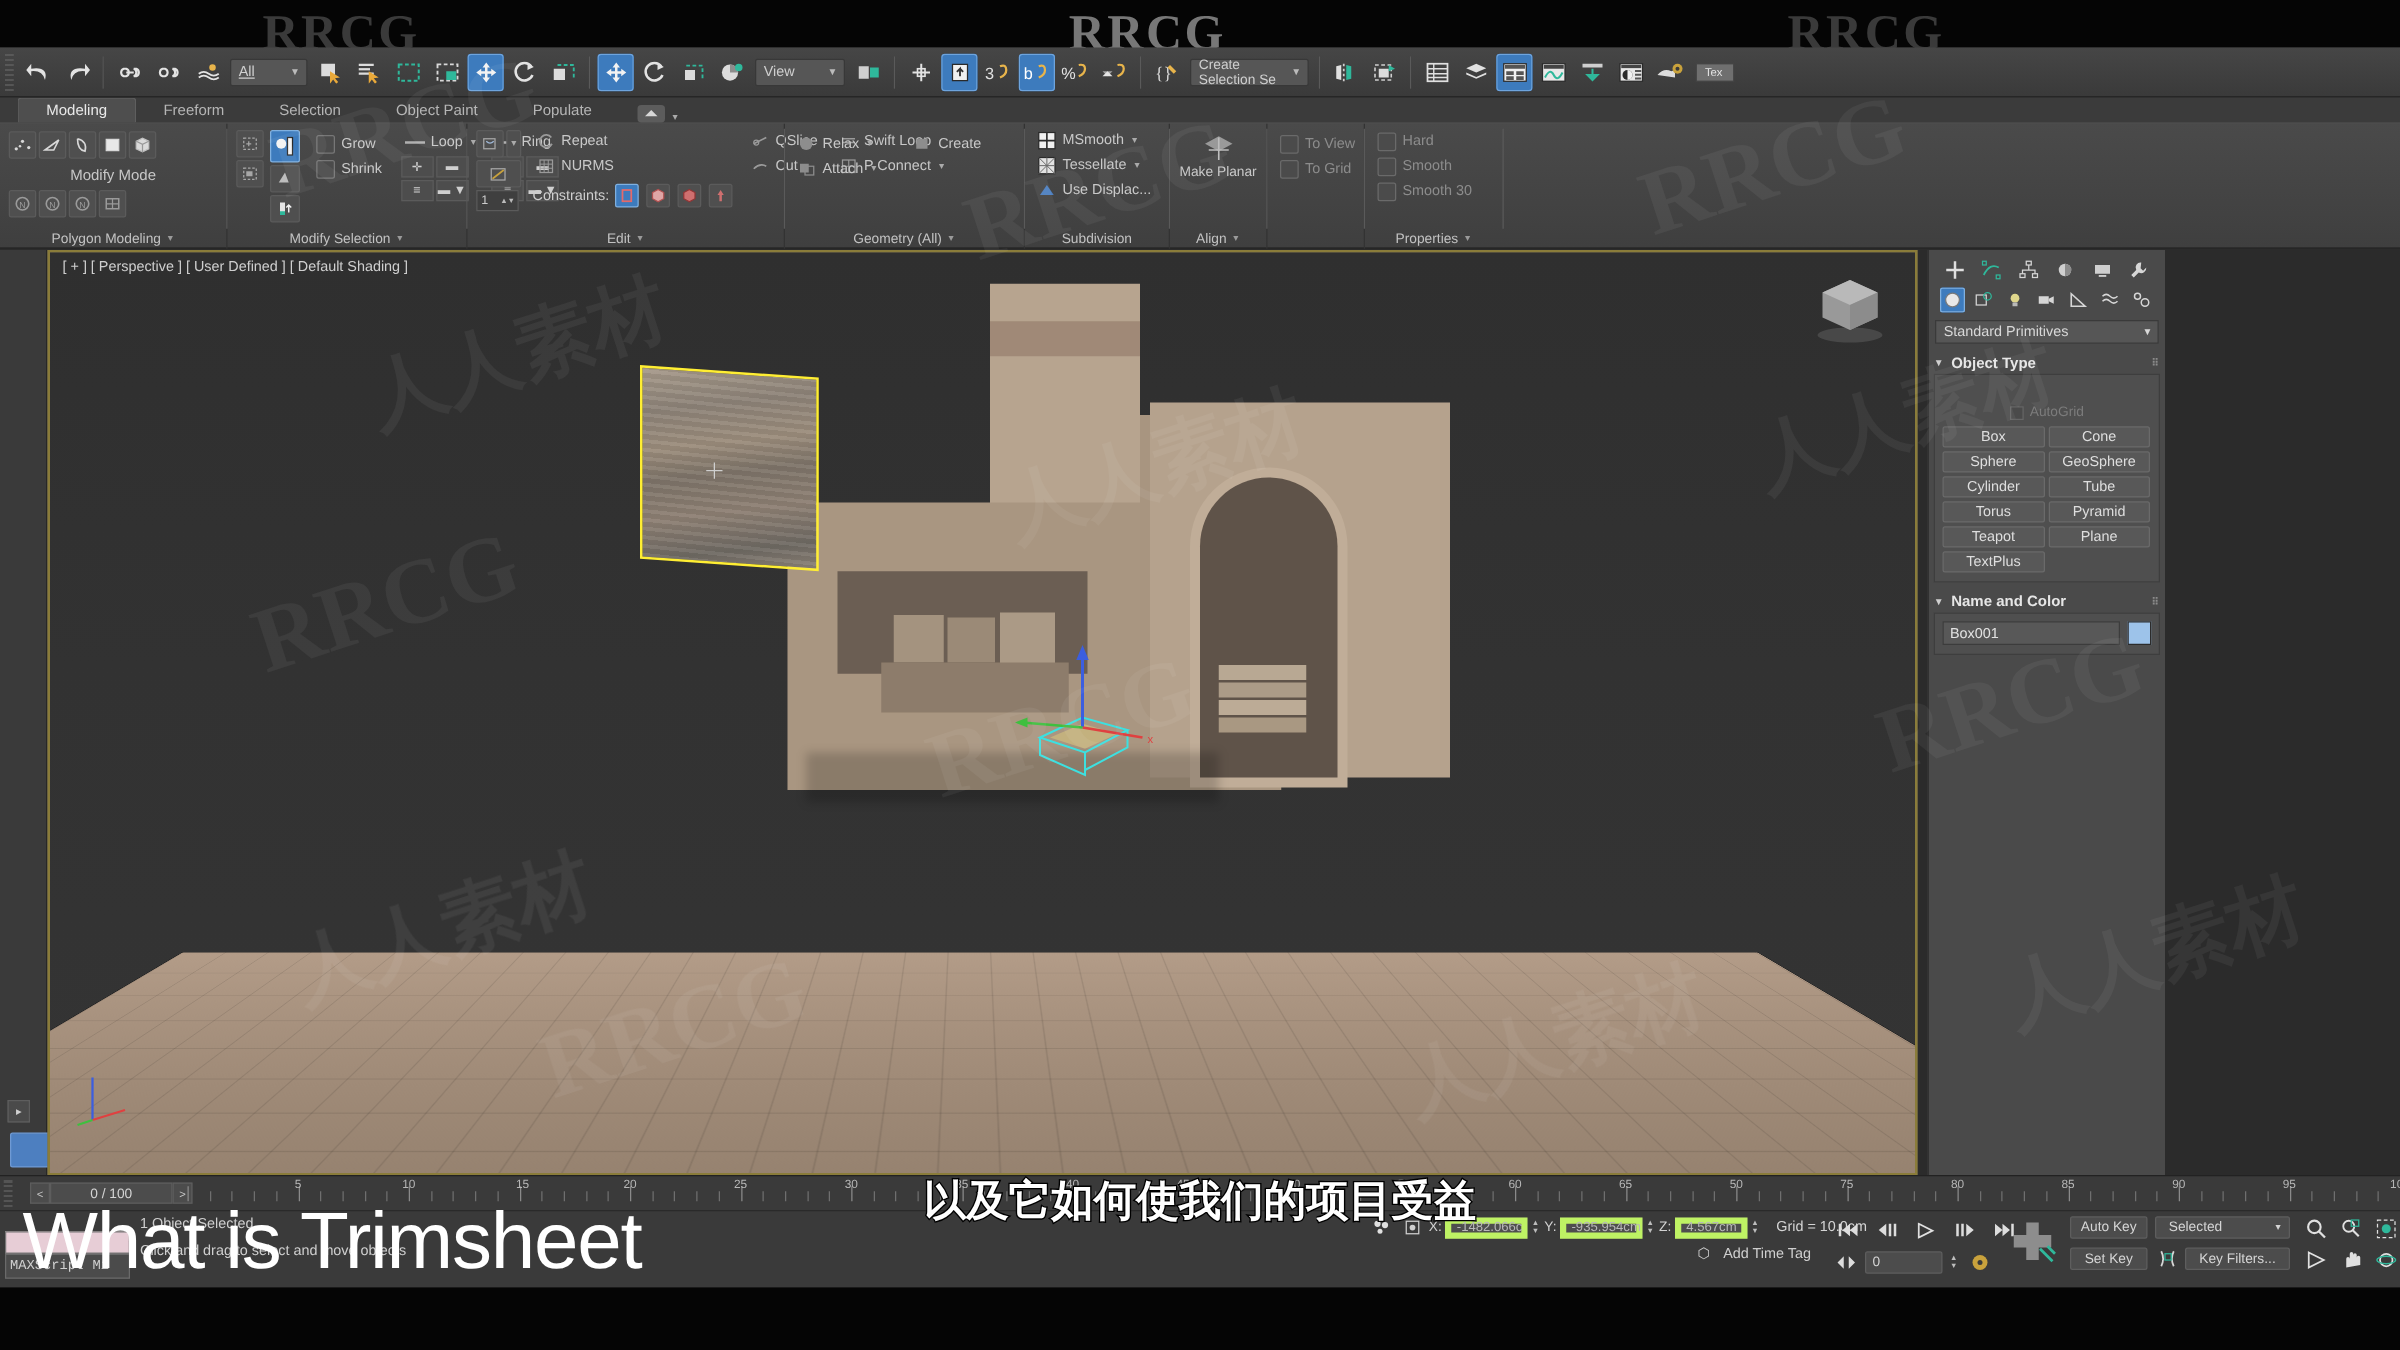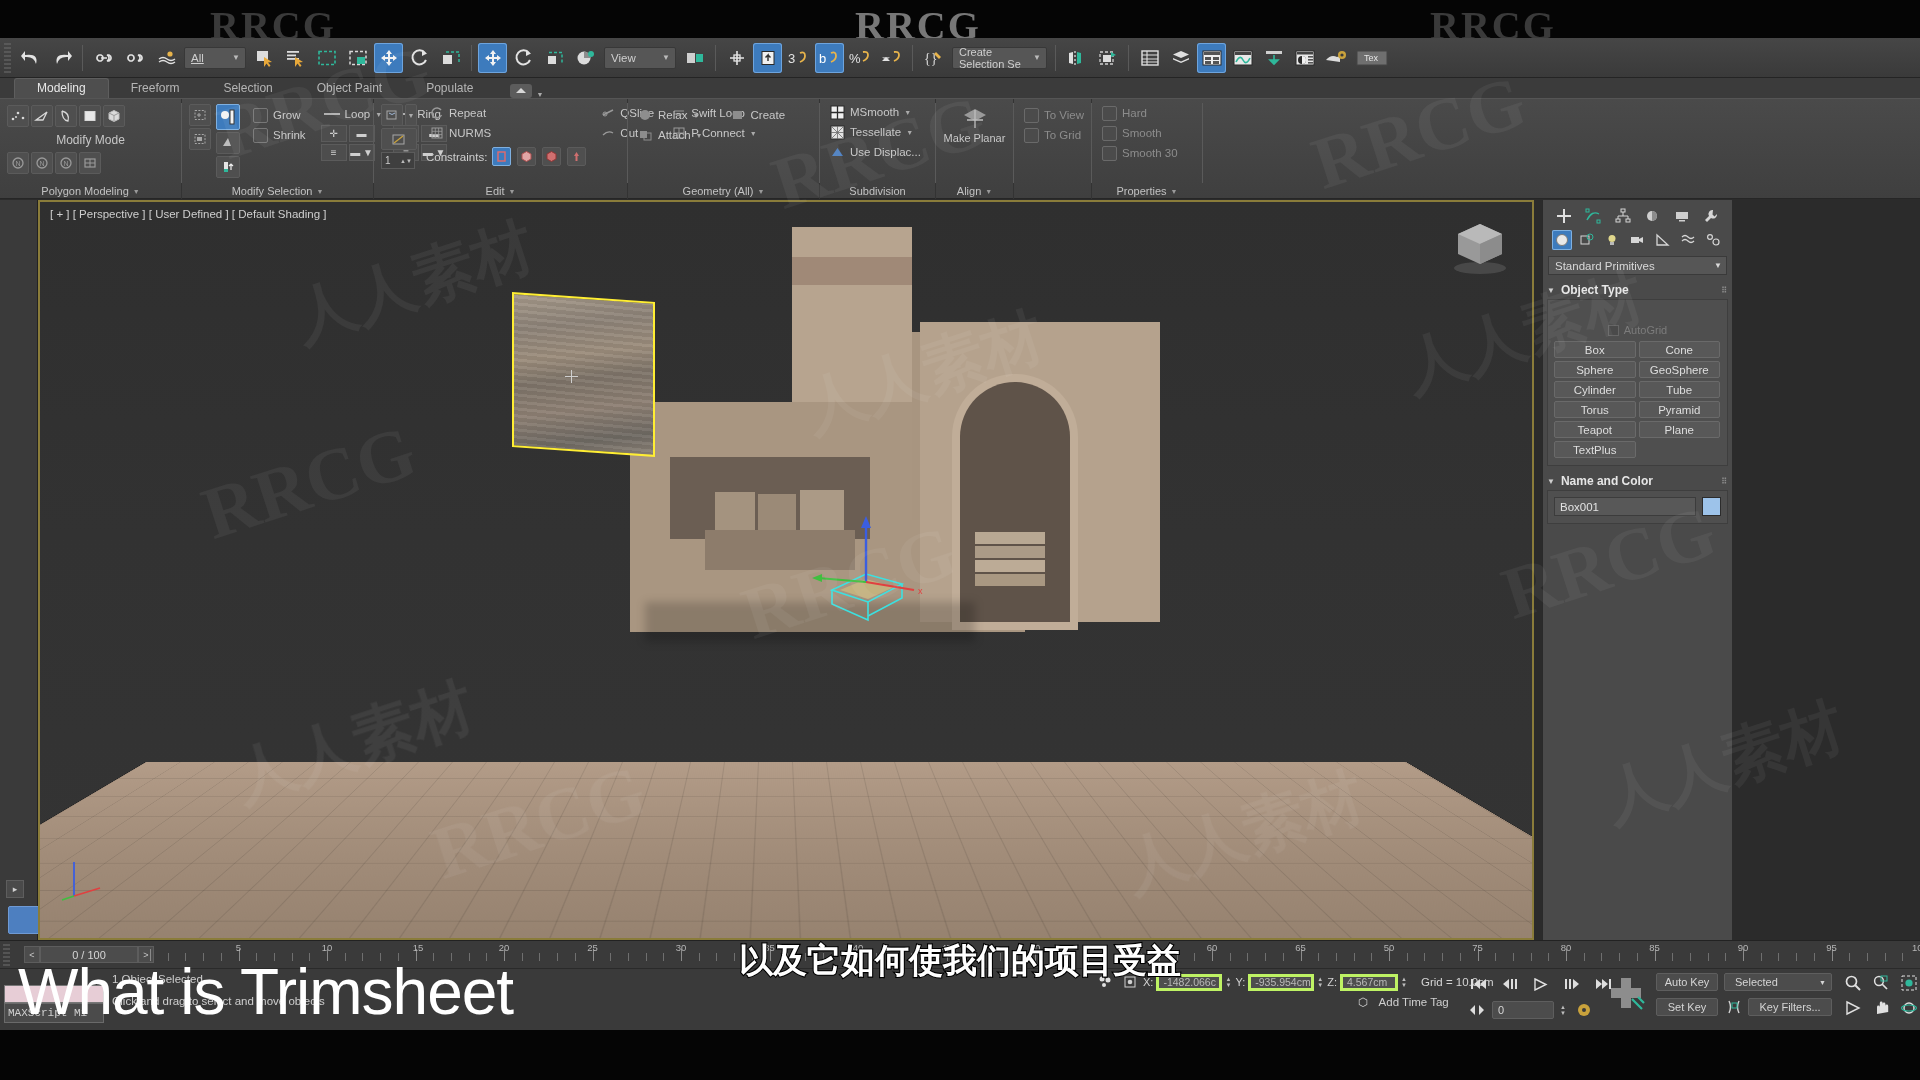--- a/index.html
+++ b/index.html
@@ -165,21 +165,21 @@
             background:#3a3a3a; border-top:1px solid #2a2a2a; }
   .maxscript { position:absolute; left:4px; top:16px; width:100px; height:42px; }
   .ms-pink { width:100px; height:18px; background:#e7cdd6; border:1px solid #777; }
   .ms-lbl { width:100px; height:20px; background:#4b4b4b; border:1px solid #6a6a6a;
             color:#d0d0d0; font-size:11px; font-family:"Liberation Mono", monospace;
             display:flex; align-items:center; padding-left:3px;}
   .st-sel { position:absolute; left:112px; top:4px; font-size:11.5px; color:#cfcfcf; }
   .st-prompt { position:absolute; left:112px; top:26px; font-size:11.5px; color:#cfcfcf; }
   .coords { position:absolute; left:1095px; top:2px; display:flex; align-items:center; gap:2px; }
   .cfield { display:flex; align-items:center; gap:3px; font-size:11px; color:#d2d2d2; }
-  .cbox { width:66px; height:17px; background:#4e4e4e; border:3px solid #bef264; color:#b9b9b9;
+  .cbox { width:66px; height:17px; background:#4e4e4e; border:5px solid #bef264; color:#b9b9b9;
           font-size:10.5px; display:flex; align-items:center; padding-left:4px; }
   .spinr { width:8px; height:16px; display:flex; flex-direction:column; justify-content:center;
            color:#bdbdbd; font-size:6px; line-height:6px; }
   .gridlbl { font-size:11.5px; color:#d5d5d5; margin-left:10px; }
   .addtag { position:absolute; left:1358px; top:26px; font-size:11.5px; color:#cfcfcf; }
   .keycluster { position:absolute; left:1468px; top:0px; width:452px; height:62px; }
   .kbtn { background:#4c4c4c; border:1px solid #5e5e5e; color:#d5d5d5; font-size:11px;
           display:flex; align-items:center; justify-content:center; border-radius:2px;}
   .navico { width:22px; height:22px; display:flex; align-items:center; justify-content:center;
             color:#d8d8d8; }

